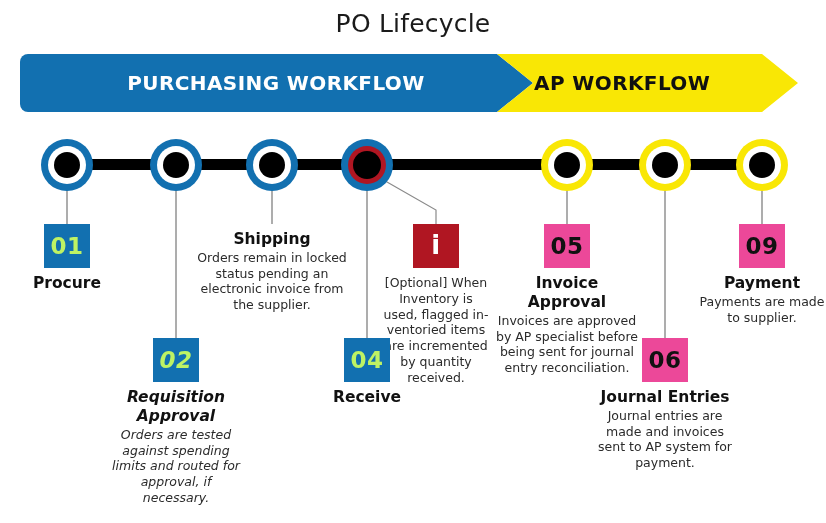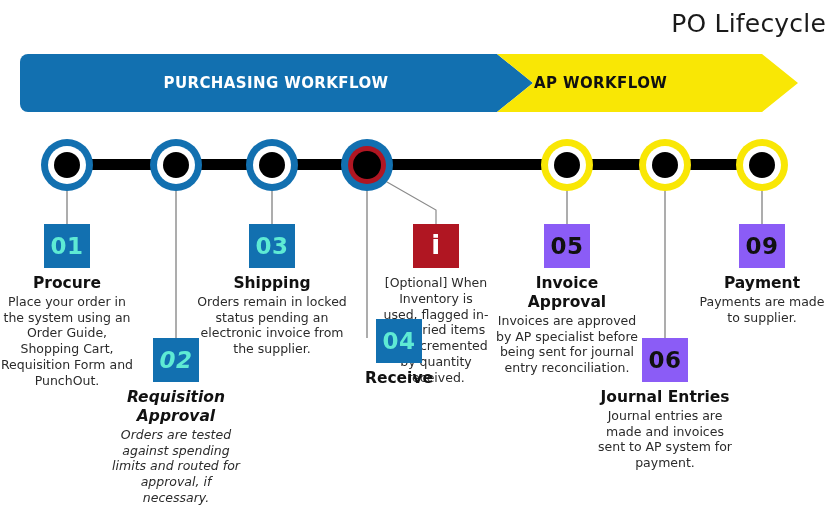--- a/index.html
+++ b/index.html
@@ -19,42 +19,42 @@
     width: 826px;
     height: 523px;
   }
 
   
   .title {
     position: absolute;
     left: 0;
     top: 9px;
     width: 826px;
-    text-align: right;
+    text-align: center;
     font-size: 25px;
     font-weight: 400;
     color: #1a1a1a;
     letter-spacing: 0.2px;
   }
 
   
   .banner-wrap {
     position: absolute;
     left: 0;
     top: 52px;
     width: 826px;
     height: 62px;
   }
   .banner-svg { display: block; }
   .banner-label {
     position: absolute;
     top: 0;
     height: 62px;
     line-height: 62px;
-    font-size: 15px;
+    font-size: 20px;
     font-weight: bold;
     letter-spacing: 0.4px;
   }
   .banner-label.purchasing {
     left: 20px;
     width: 512px;
     text-align: center;
     color: #ffffff;
   }
   .banner-label.ap {
@@ -115,29 +115,29 @@
   
   .step {
     position: absolute;
     text-align: center;
   }
   .badge {
     width: 46px;
     height: 44px;
     margin: 0 auto;
     background: #1270b0;
-    color: #5eead4;
+    color: #bef264;
     font-size: 23px;
     font-weight: bold;
     line-height: 44px;
     text-align: center;
     letter-spacing: 0.5px;
   }
   .step.yellow .badge {
-    background: #8b5cf6;
+    background: #ec4899;
     color: #111111;
   }
   .step.alert .badge {
     background: #b01622;
     color: #ffffff;
     font-size: 26px;
     width: 46px;
     height: 44px;
     line-height: 42px;
     font-style: normal;
@@ -235,41 +235,39 @@
   </div>
   <div class="node yellow" style="left:736px;">
     <div class="ring-outer"></div>
     <div class="ring-accent"></div>
     <div class="core"></div>
   </div>
 
   <div class="step" style="left:0px; top:224px; width:134px;">
     <div class="badge">01</div>
     <div class="step-title">Procure</div>
-    <div class="step-desc">Place your order in the system using an Order Guide, Shopping Cart, Requisition Form and PunchOut.</div>
   </div>
 
   <div class="step" style="left:110px; top:338px; width:132px;font-style:italic;">
     <div class="badge">02</div>
     <div class="step-title">Requisition Approval</div>
     <div class="step-desc">Orders are tested against spending limits and routed for approval, if necessary.</div>
   </div>
 
   <div class="step" style="left:190px; top:224px; width:164px;">
-    <div class="badge">03</div>
     <div class="step-title">Shipping</div>
     <div class="step-desc">Orders remain in locked status pending an electronic invoice from the supplier.</div>
   </div>
 
   <div class="step alert" style="left:381px; top:224px; width:110px;">
     <div class="badge">i</div>
     <div class="step-desc">[Optional] When Inventory is used, flagged in-ventoried items are incremented by quantity received.</div>
   </div>
 
-  <div class="step" style="left:290px; top:319px; width:154px;margin-left:32px;">
+  <div class="step" style="left:290px; top:338px; width:154px;">
     <div class="badge">04</div>
     <div class="step-title">Receive</div>
   </div>
 
   <div class="step yellow" style="left:495px; top:224px; width:144px;">
     <div class="badge">05</div>
     <div class="step-title">Invoice Approval</div>
     <div class="step-desc">Invoices are approved by AP specialist before being sent for journal entry reconciliation.</div>
   </div>
 

